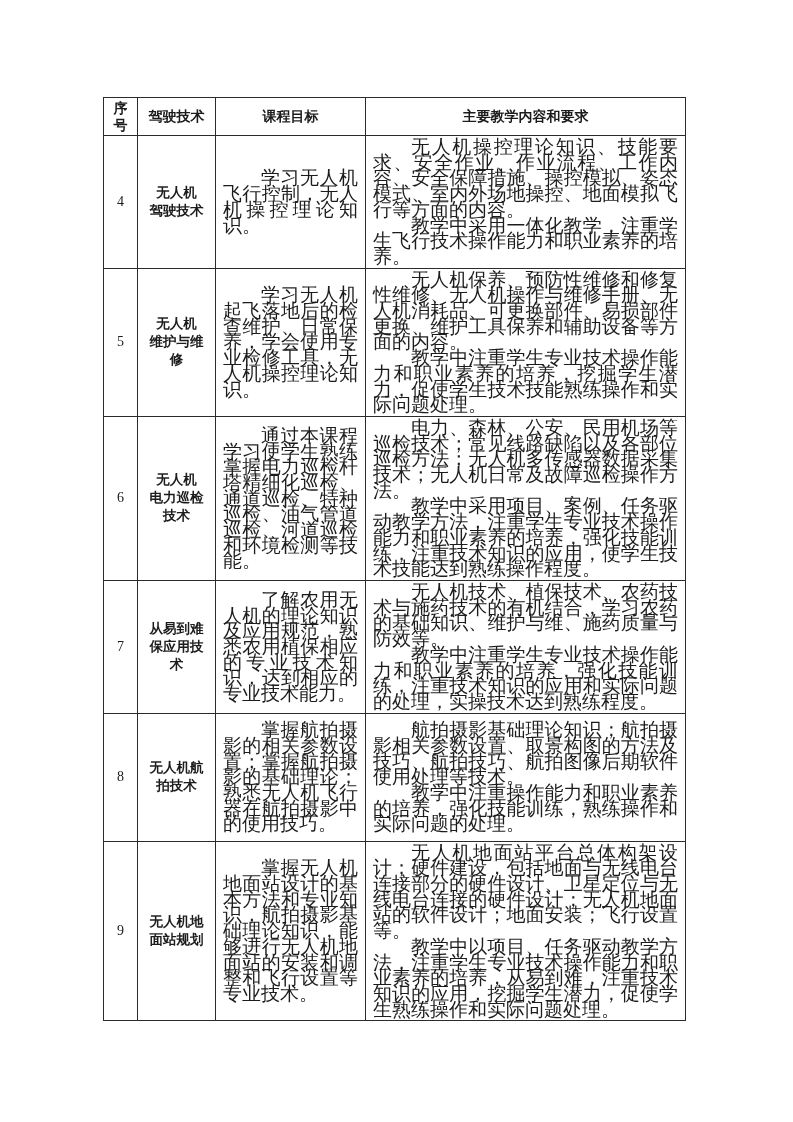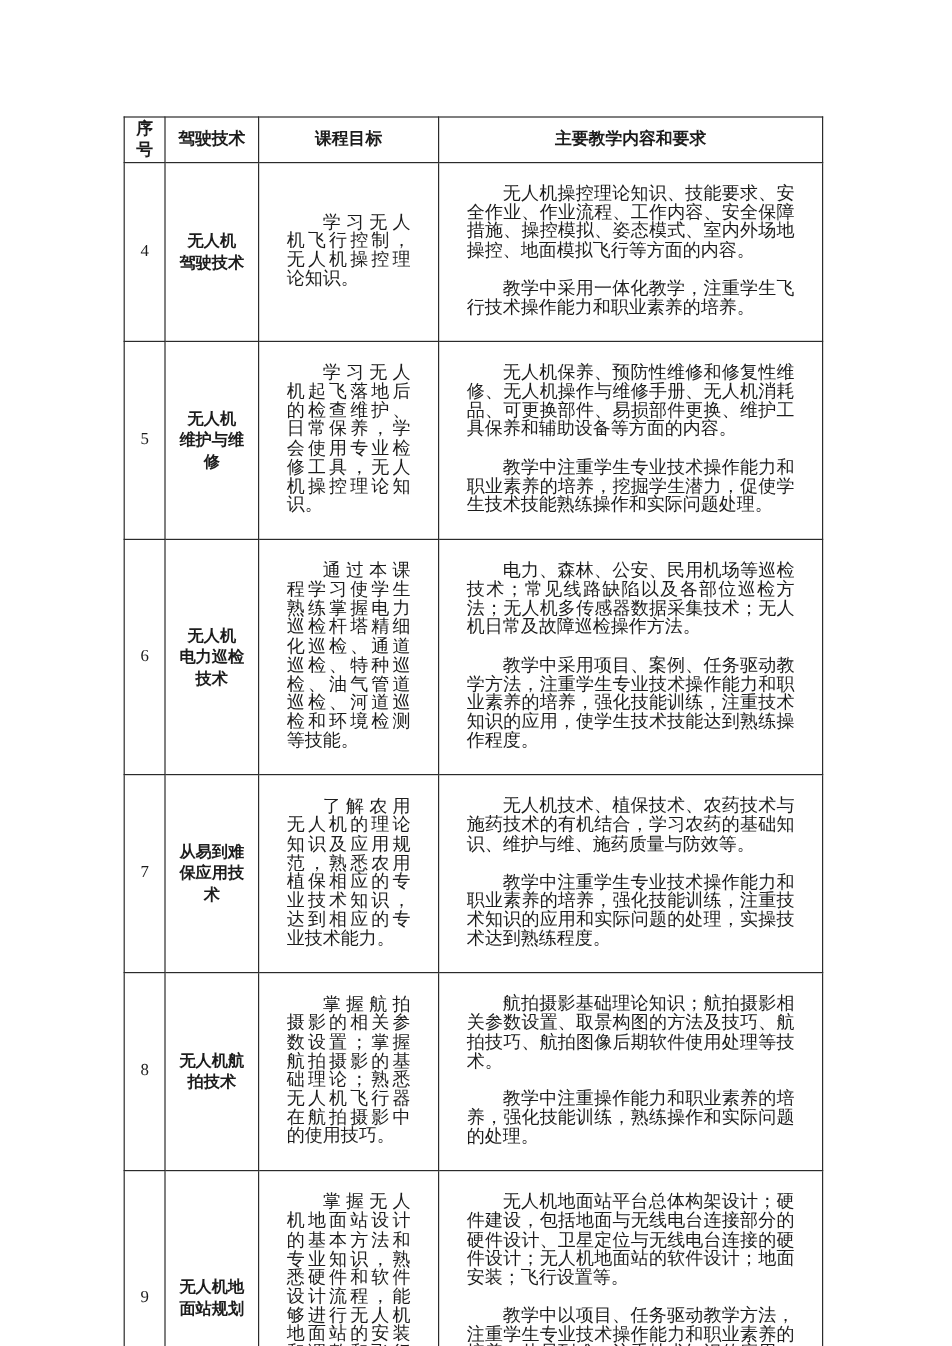--- a/index.html
+++ b/index.html
@@ -53,22 +53,22 @@
     line-height: 18px;
     padding: 2px 3px;
     white-space: pre-line;
     font-weight: bold;
   }
   td.obj, td.cont {
     vertical-align: middle;
     padding: 3px 7px;
   }
   td.obj p, td.cont p {
-    margin: 16px;
-    font-size: 15px;
+    margin: 0;
+    font-size: 19px;
     line-height: 15.7px;
     text-align: justify;
     text-indent: 2em;
   }
   tr.rh  { height: 38px; }
   tr.r4  { height: 110px; }
   tr.r5  { height: 138px; }
   tr.r6  { height: 150px; }
   tr.r7  { height: 127px; }
   tr.r8  { height: 128px; }
@@ -156,21 +156,21 @@
         <td class="cont">
           <p>航拍摄影基础理论知识；航拍摄影相关参数设置、取景构图的方法及技巧、航拍技巧、航拍图像后期软件使用处理等技术。</p>
           <p>教学中注重操作能力和职业素养的培养，强化技能训练，熟练操作和实际问题的处理。</p>
         </td>
       </tr>
       <tr class="r9">
         <td class="num">9</td>
         <td class="name">无人机地
 面站规划</td>
         <td class="obj">
-          <p>掌握无人机地面站设计的基本方法和专业知识，熟悉硬件和软件设计流程，能够进行无人机地面站的安装和调整和飞行设置等专业技术。</p>
+          <p>掌握无人机地面站设计的基本方法和专业知识，航拍摄影基础理论知识，能够进行无人机地面站的安装和调整和飞行设置等专业技术。</p>
         </td>
         <td class="cont">
           <p>无人机地面站平台总体构架设计；硬件建设，包括地面与无线电台连接部分的硬件设计、卫星定位与无线电台连接的硬件设计；无人机地面站的软件设计；地面安装；飞行设置等。</p>
           <p>教学中以项目、任务驱动教学方法，注重学生专业技术操作能力和职业素养的培养，从易到难，注重技术知识的应用，挖掘学生潜力，促使学生熟练操作和实际问题处理。</p>
         </td>
       </tr>
     </tbody>
   </table>
 </div>
 

